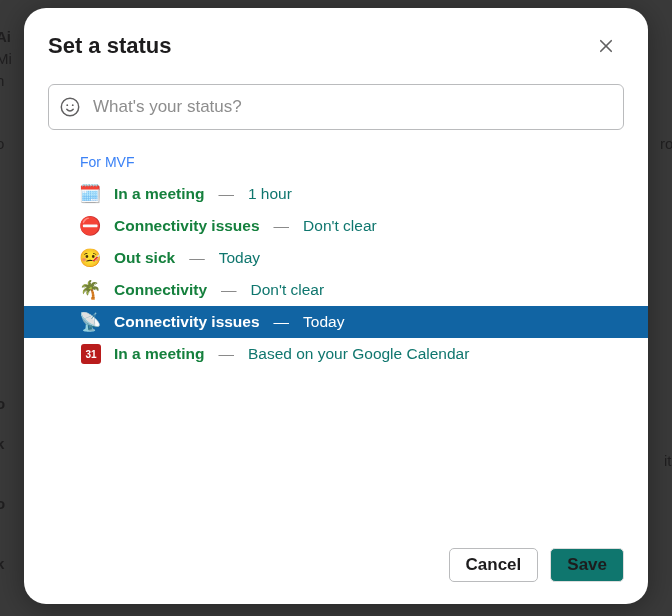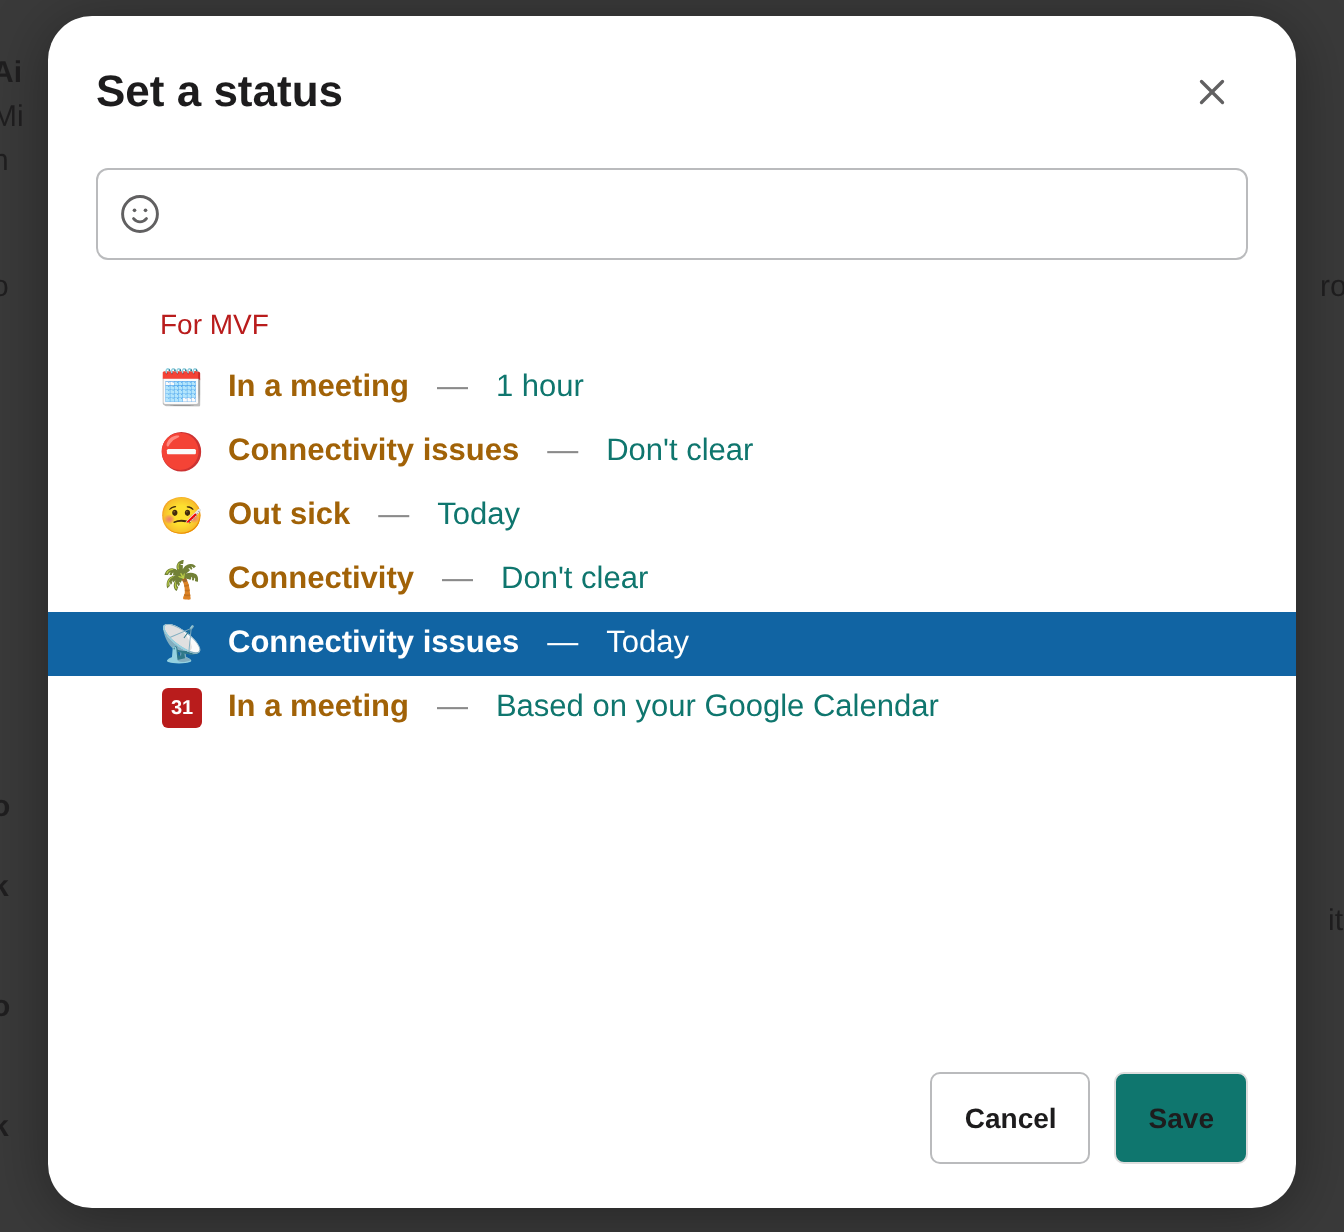--- a/index.html
+++ b/index.html
@@ -74,63 +74,63 @@
     border: none;
     outline: none;
     flex: 1;
     font-size: 17px;
     color: #1d1c1d;
   }
   .status-input::placeholder { color: #8d8d8d; font-weight: 400; }
 
   .section-label {
     font-size: 14px;
-    color: #b91c1c;
+    color: #3b82f6;
     padding: 10px 0 8px 56px;
   }
 
   .status-row {
     display: flex;
     align-items: center;
     padding: 5px 0 5px 56px;
     gap: 12px;
     cursor: pointer;
     font-size: 15.5px;
   }
   .status-row .icon {
     width: 22px; height: 22px;
     display: flex; align-items:center; justify-content:center;
     font-size: 18px;
   }
   .status-row .label {
     font-weight: 700;
-    color: #a16207;
+    color: #15803d;
   }
   .status-row .dash { color: #8a8a8a; font-weight: 400; margin: 0 2px;}
   .status-row .duration { color: #0f766e; font-weight: 400; }
   .status-row.selected {
     background: #1164a3;
   }
   .status-row.selected .label,
   .status-row.selected .dash,
   .status-row.selected .duration { color: #fff; }
   .status-row.selected .icon { filter: none; }
 
   .footer {
     margin-top: auto;
     display: flex;
     justify-content: flex-end;
     gap: 12px;
     padding: 16px 24px 22px 24px;
   }
   .btn {
-    height: 46px;
+    height: 34px;
     padding: 0 16px;
     border-radius: 5px;
-    font-size: 14px;
+    font-size: 17px;
     font-weight: 700;
     cursor: pointer;
     display: inline-flex;
     align-items: center;
   }
   .btn-secondary {
     background: #fff;
     border: 1px solid #babbbd;
     color: #1d1c1d;
   }
@@ -179,20 +179,21 @@
     </div>
   </div>
 
   <div class="input-wrap">
     <svg class="smiley" viewBox="0 0 24 24" fill="none" stroke="currentColor" stroke-width="1.6">
         <circle cx="12" cy="12" r="9.5"></circle>
         <circle cx="9" cy="10" r="1" fill="currentColor" stroke="none"></circle>
         <circle cx="15" cy="10" r="1" fill="currentColor" stroke="none"></circle>
         <path d="M8.5 14.5c1 1.2 2.2 1.8 3.5 1.8s2.5-.6 3.5-1.8" stroke-linecap="round"></path>
       </svg>
+    <input class="status-input" placeholder="What's your status?" style="">
   </div>
 
   <div class="section-label">For MVF</div>
 
   <div class="status-row">
     <span class="icon">🗓️</span>
     <span class="label">In a meeting</span>
     <span class="dash">—</span>
     <span class="duration">1 hour</span>
   </div>

